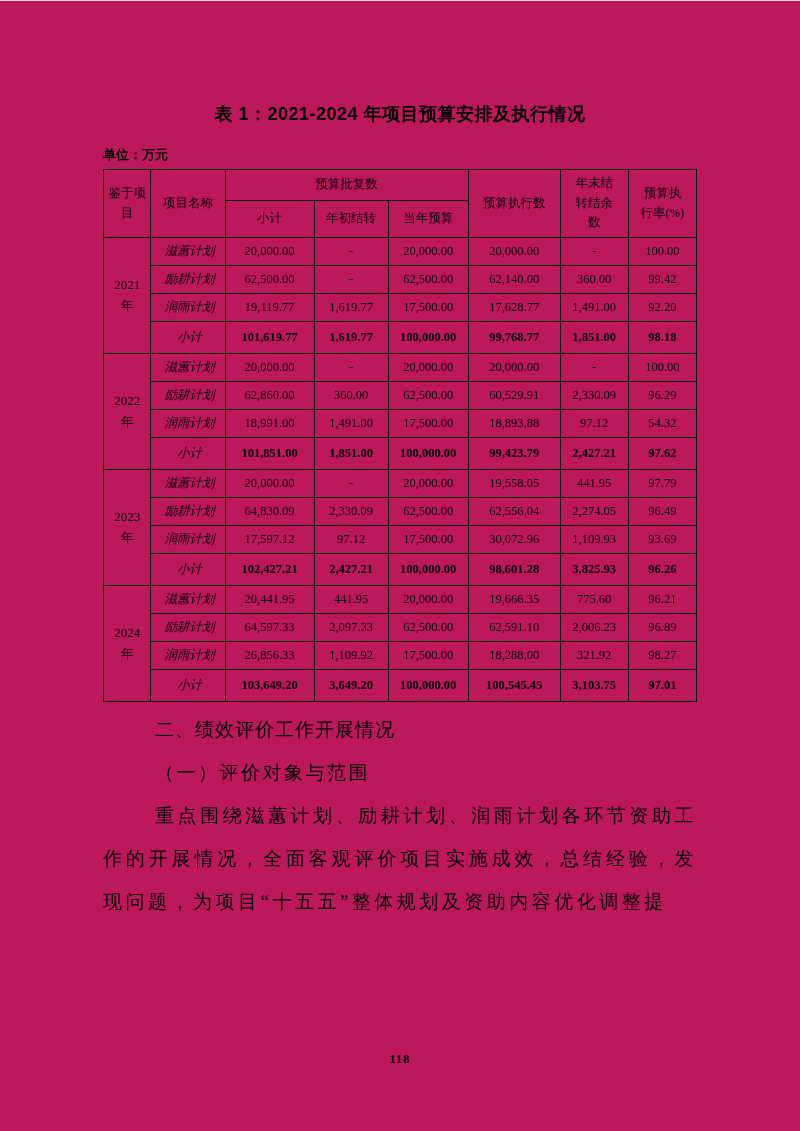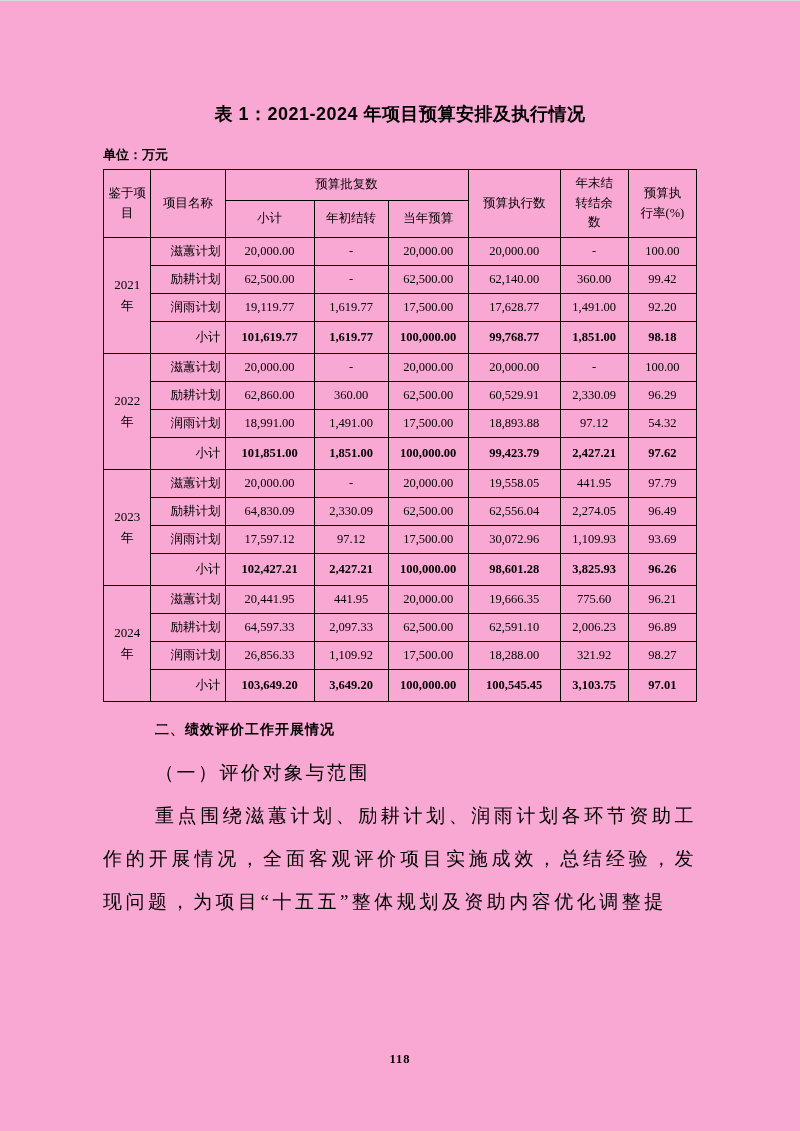--- a/index.html
+++ b/index.html
@@ -5,21 +5,21 @@
   html, body {
     margin: 0;
     padding: 0;
     background: #ffffff;
   }
   .page {
     position: relative;
     width: 800px;
     height: 1131px;
     margin: 0 auto;
-    background: #f9a8d4;
+    background: #be185d;
     overflow: hidden;
     border-top: 1px solid #d9d9d9;
     box-sizing: border-box;
     font-family: "Liberation Serif", serif;
     color: #000000;
   }
   .page-inner {
     padding-top: 101px;
   }
   .doc-title {
@@ -69,38 +69,39 @@
     padding-left: 10px;
     padding-right: 10px;
   }
   table.budget tbody td { height: 23px; }
   .year-cell {
     text-align: center;
     white-space: pre-line;
     font-size: 13px;
   }
   .project-cell {
-    text-align: right;
+    text-align: center;
     padding-left: 7px !important;
+    font-style: italic;
   }
   .value-cell {
     text-align: center;
     font-family: "Liberation Serif", serif;
   }
   tr.subtotal-row .value-cell {
     font-weight: bold;
   }
   tr.subtotal-row .project-cell {
     height: 27px;
   }
   .section-heading {
     margin: 6px 0 0 0;
     font-family: "Liberation Sans", sans-serif;
-    font-weight: bold;
-    font-size: 14px;
+    font-weight: normal;
+    font-size: 19px;
     line-height: 43px;
     text-indent: 52px;
     letter-spacing: 1px;
   }
   .sub-heading {
     margin: 0;
     font-size: 19px;
     line-height: 43px;
     text-indent: 52px;
     letter-spacing: 2.5px;

